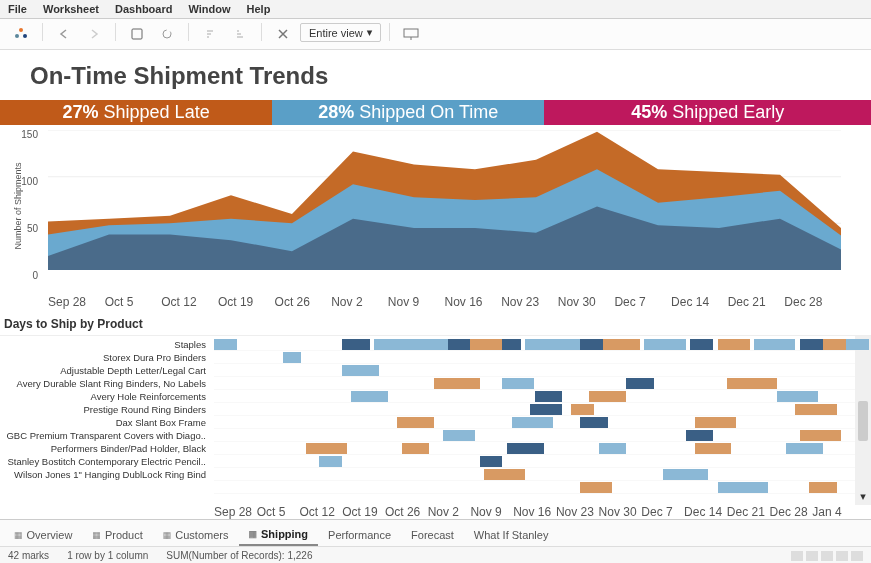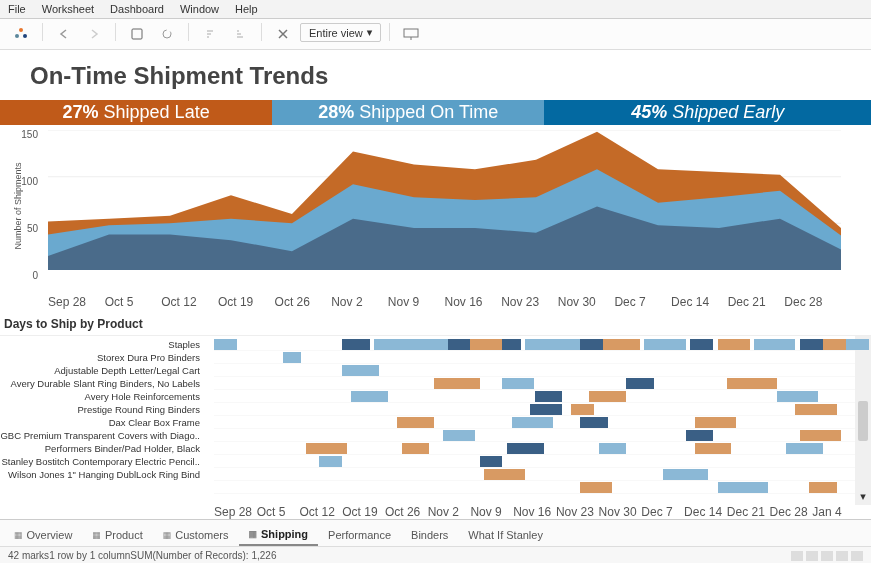--- a/index.html
+++ b/index.html
@@ -1,49 +1,49 @@
 <!DOCTYPE html>
 <html><head>
 <meta charset="utf-8">
 <style>
 * { margin:0; padding:0; box-sizing:border-box; }
 body { font-family:Arial,Helvetica,sans-serif; font-size:11px; color:#333; background:#fff; width:871px; }
 .menubar { display:flex; gap:16px; padding:3px 8px; background:#f3f3f3; border-bottom:1px solid #ccc; font-size:11px; }
-.menubar span { cursor:pointer; }
+.menubar span { cursor:pointer;font-weight:bold; }
 .toolbar { display:flex; align-items:flex-start; gap:4px; padding:4px 8px; border-bottom:1px solid #ddd; background:#fcfcfc; }
 .tbbtn { display:inline-flex; align-items:center; justify-content:center; width:26px; height:22px; border-radius:2px; cursor:pointer; }
 .sep { width:1px; height:18px; background:#ddd; margin:0 4px; }
 .viewsel { display:flex; align-items:center; gap:4px; border:1px solid #ccc; border-radius:2px; padding:2px 8px; font-size:11px; cursor:pointer; }
 .title { font-size:24px; font-weight:bold; color:#444; padding:12px 30px 10px; }
 .kpi { display:flex; }
 .kpi > div { flex:1; text-align:center; color:#fff; padding:2px 0; font-size:18px; }
-.kpi1 { background:#c05a19; } .kpi2 { background:#5a9fc7; } .kpi3 { background:#0369a1; flex:1.2 !important;font-style:italic; }
+.kpi1 { background:#c05a19; } .kpi2 { background:#5a9fc7; } .kpi3 { background:#be185d; flex:1.2 !important; }
 .chartwrap { position:relative; height:170px; padding:5px 30px 0 48px; }
 .yaxis { position:absolute; left:0; top:0; bottom:18px; width:42px; }
 .yaxis .yt { position:absolute; right:4px; font-size:10px; color:#555; transform:translateY(-50%); }
 .yaxis .ylbl { position:absolute; left:-26px; top:50%; transform:rotate(-90deg); transform-origin:center; font-size:9px; color:#555; white-space:nowrap; }
 .plotarea { position:relative; width:100%; height:140px; }
 .plotarea svg { width:100%; height:100%; display:block; }
 .xaxis { display:flex; margin-left:48px; margin-right:30px; }
 .xaxis span { flex:1; font-size:12px; color:#555; text-align:left; }
 .section-title { font-size:12px; font-weight:bold; padding:8px 4px 4px; }
 .ganttwrap { display:flex; height:170px; overflow:hidden; border-top:1px solid #eee; }
 .prodcol { width:214px; padding-top:2px; }
-.prodrow { height:13px; line-height:13px; font-size:9.5px; color:#333; text-align:right; padding-right:14px; white-space:nowrap; overflow:hidden; text-overflow:ellipsis; }
+.prodrow { height:13px; line-height:13px; font-size:9.5px; color:#333; text-align:right; padding-right:8px; white-space:nowrap; overflow:hidden; text-overflow:ellipsis; }
 .ganttarea { flex:1; position:relative; padding-top:2px; }
 .grow { height:13px; position:relative; border-bottom:1px solid #f8f8f8; }
 .gbar { position:absolute; top:1px; height:11px; }
 .gscroll { width:16px; background:#f0f0f0; display:flex; flex-direction:column; align-items:center; justify-content:space-between; padding:2px 0; }
 .gscroll .thumb { width:10px; height:40px; background:#ccc; border-radius:2px; }
 .worksheets { display:flex; border-top:1px solid #ccc; padding:4px 4px 0; gap:0; font-size:11px; background:#fafafa; }
 .wtab { padding:4px 10px; cursor:pointer; display:flex; align-items:center; gap:4px; color:#555; }
 .wtab.active { font-weight:bold; color:#222; border-bottom:2px solid #888; }
 .wtab .gi { font-size:9px; color:#888; }
 .statusbar { display:flex; justify-content:space-between; align-items:center; padding:3px 8px; font-size:10px; color:#555; border-top:1px solid #ddd; background:#f7f7f7; }
-.statusleft { display:flex; }
+.statusleft { display:flex; gap:18px; }
 .statusright { display:flex; gap:3px; }
 .sricon { width:12px; height:10px; background:#ccc; opacity:.6; }
 </style>
 </head>
 <body>
 
 <div class="menubar">
   <span>File</span>
   <span>Worksheet</span>
   <span>Dashboard</span>
@@ -158,21 +158,21 @@
 
 <div class="section-title">Days to Ship by Product</div>
 <div class="ganttwrap">
   <div class="prodcol" id="prodcol">
       <div class="prodrow">Staples</div>
       <div class="prodrow">Storex Dura Pro Binders</div>
       <div class="prodrow">Adjustable Depth Letter/Legal Cart</div>
       <div class="prodrow">Avery Durable Slant Ring Binders, No Labels</div>
       <div class="prodrow">Avery Hole Reinforcements</div>
       <div class="prodrow">Prestige Round Ring Binders</div>
-      <div class="prodrow">Dax Clear Box Frame</div>
+      <div class="prodrow">Dax Slant Box Frame</div>
       <div class="prodrow">GBC Premium Transparent Covers with Diago..</div>
       <div class="prodrow">Performers Binder/Pad Holder, Black</div>
       <div class="prodrow">Stanley Bostitch Contemporary Electric Pencil..</div>
       <div class="prodrow">Wilson Jones 1" Hanging DublLock Ring Bind</div>
     </div>
   <div class="ganttarea" id="ganttarea">
       <div class="grow">
         <div class="gbar" style="left: 0%; width: 3.57143%; background: rgb(139, 184, 214);"></div>
         <div class="gbar" style="left: 20%; width: 4.28571%; background: rgb(58, 95, 133);"></div>
         <div class="gbar" style="left: 25%; width: 11.4286%; background: rgb(139, 184, 214);"></div>
@@ -285,21 +285,21 @@
       <span>Customers</span>
     </div>
   <div class="wtab active">
       <span class="gi">▦</span>
       <span>Shipping</span>
     </div>
   <div class="wtab">
       <span>Performance</span>
     </div>
   <div class="wtab">
-      <span>Binders</span>
+      <span>Forecast</span>
     </div>
   <div class="wtab">
       <span>What If Stanley</span>
     </div>
 </div>
 
 <div class="statusbar">
   <div class="statusleft">
     <span>42 marks</span>
     <span>1 row by 1 column</span>

